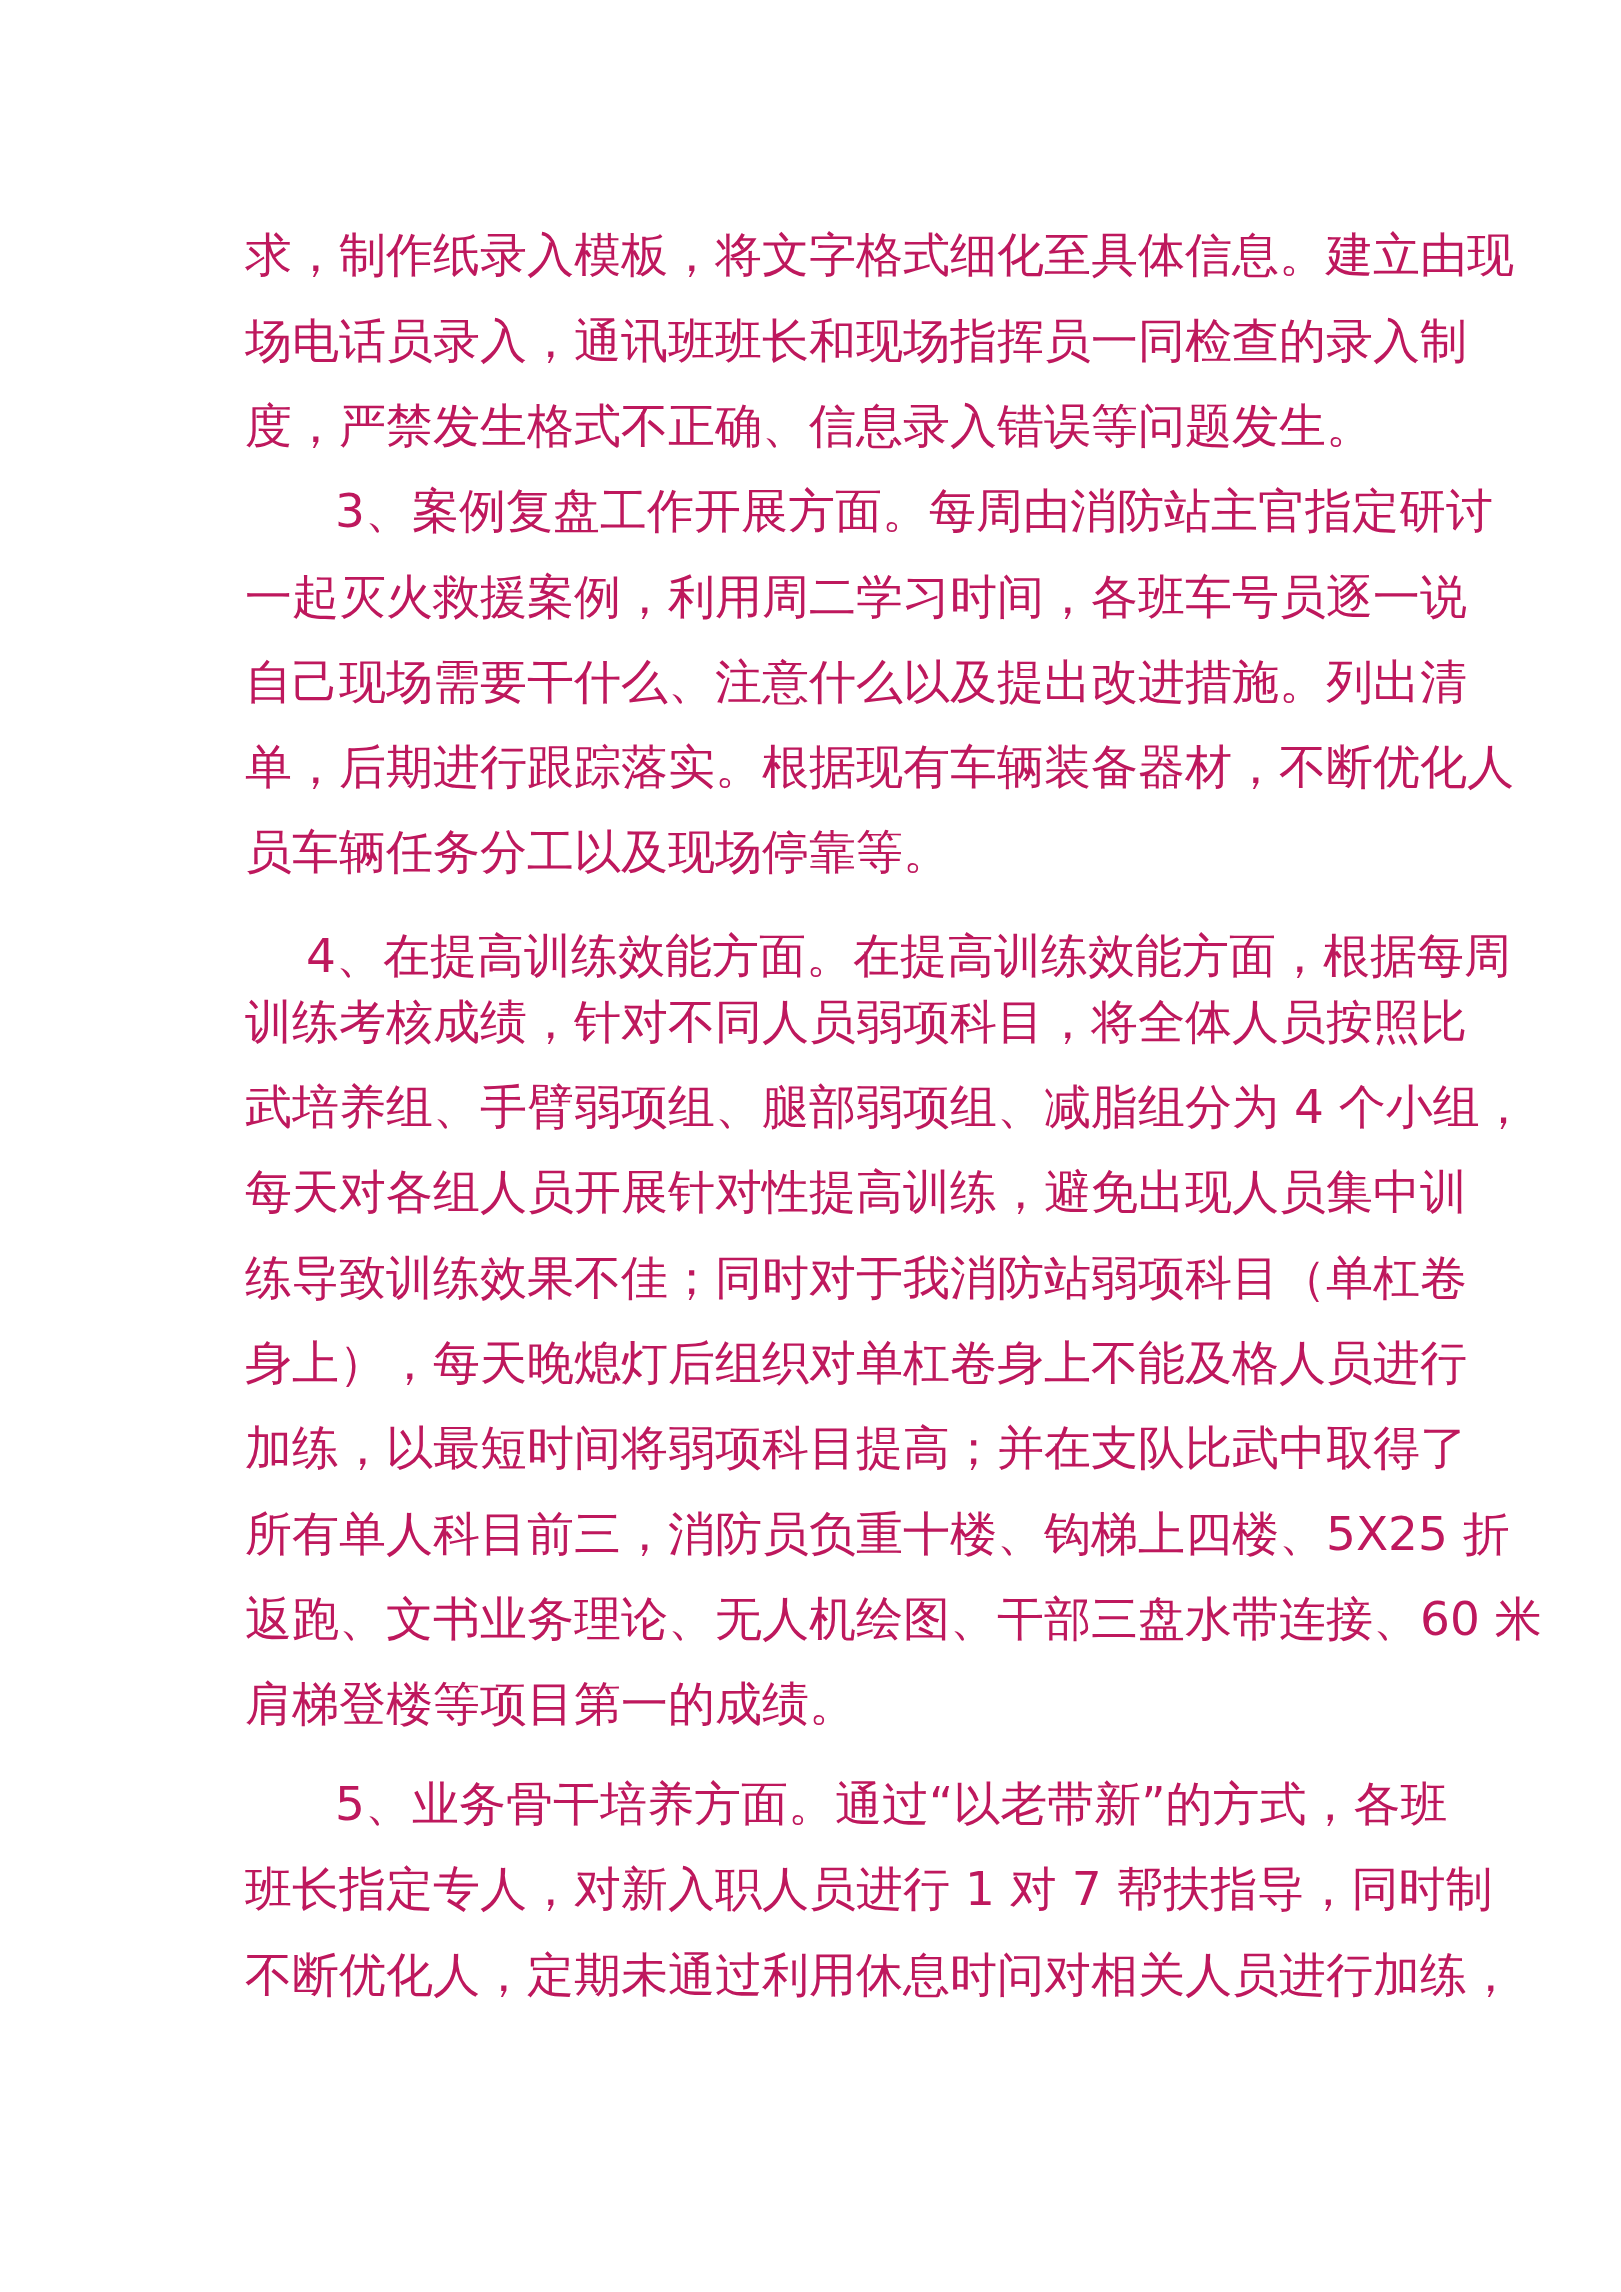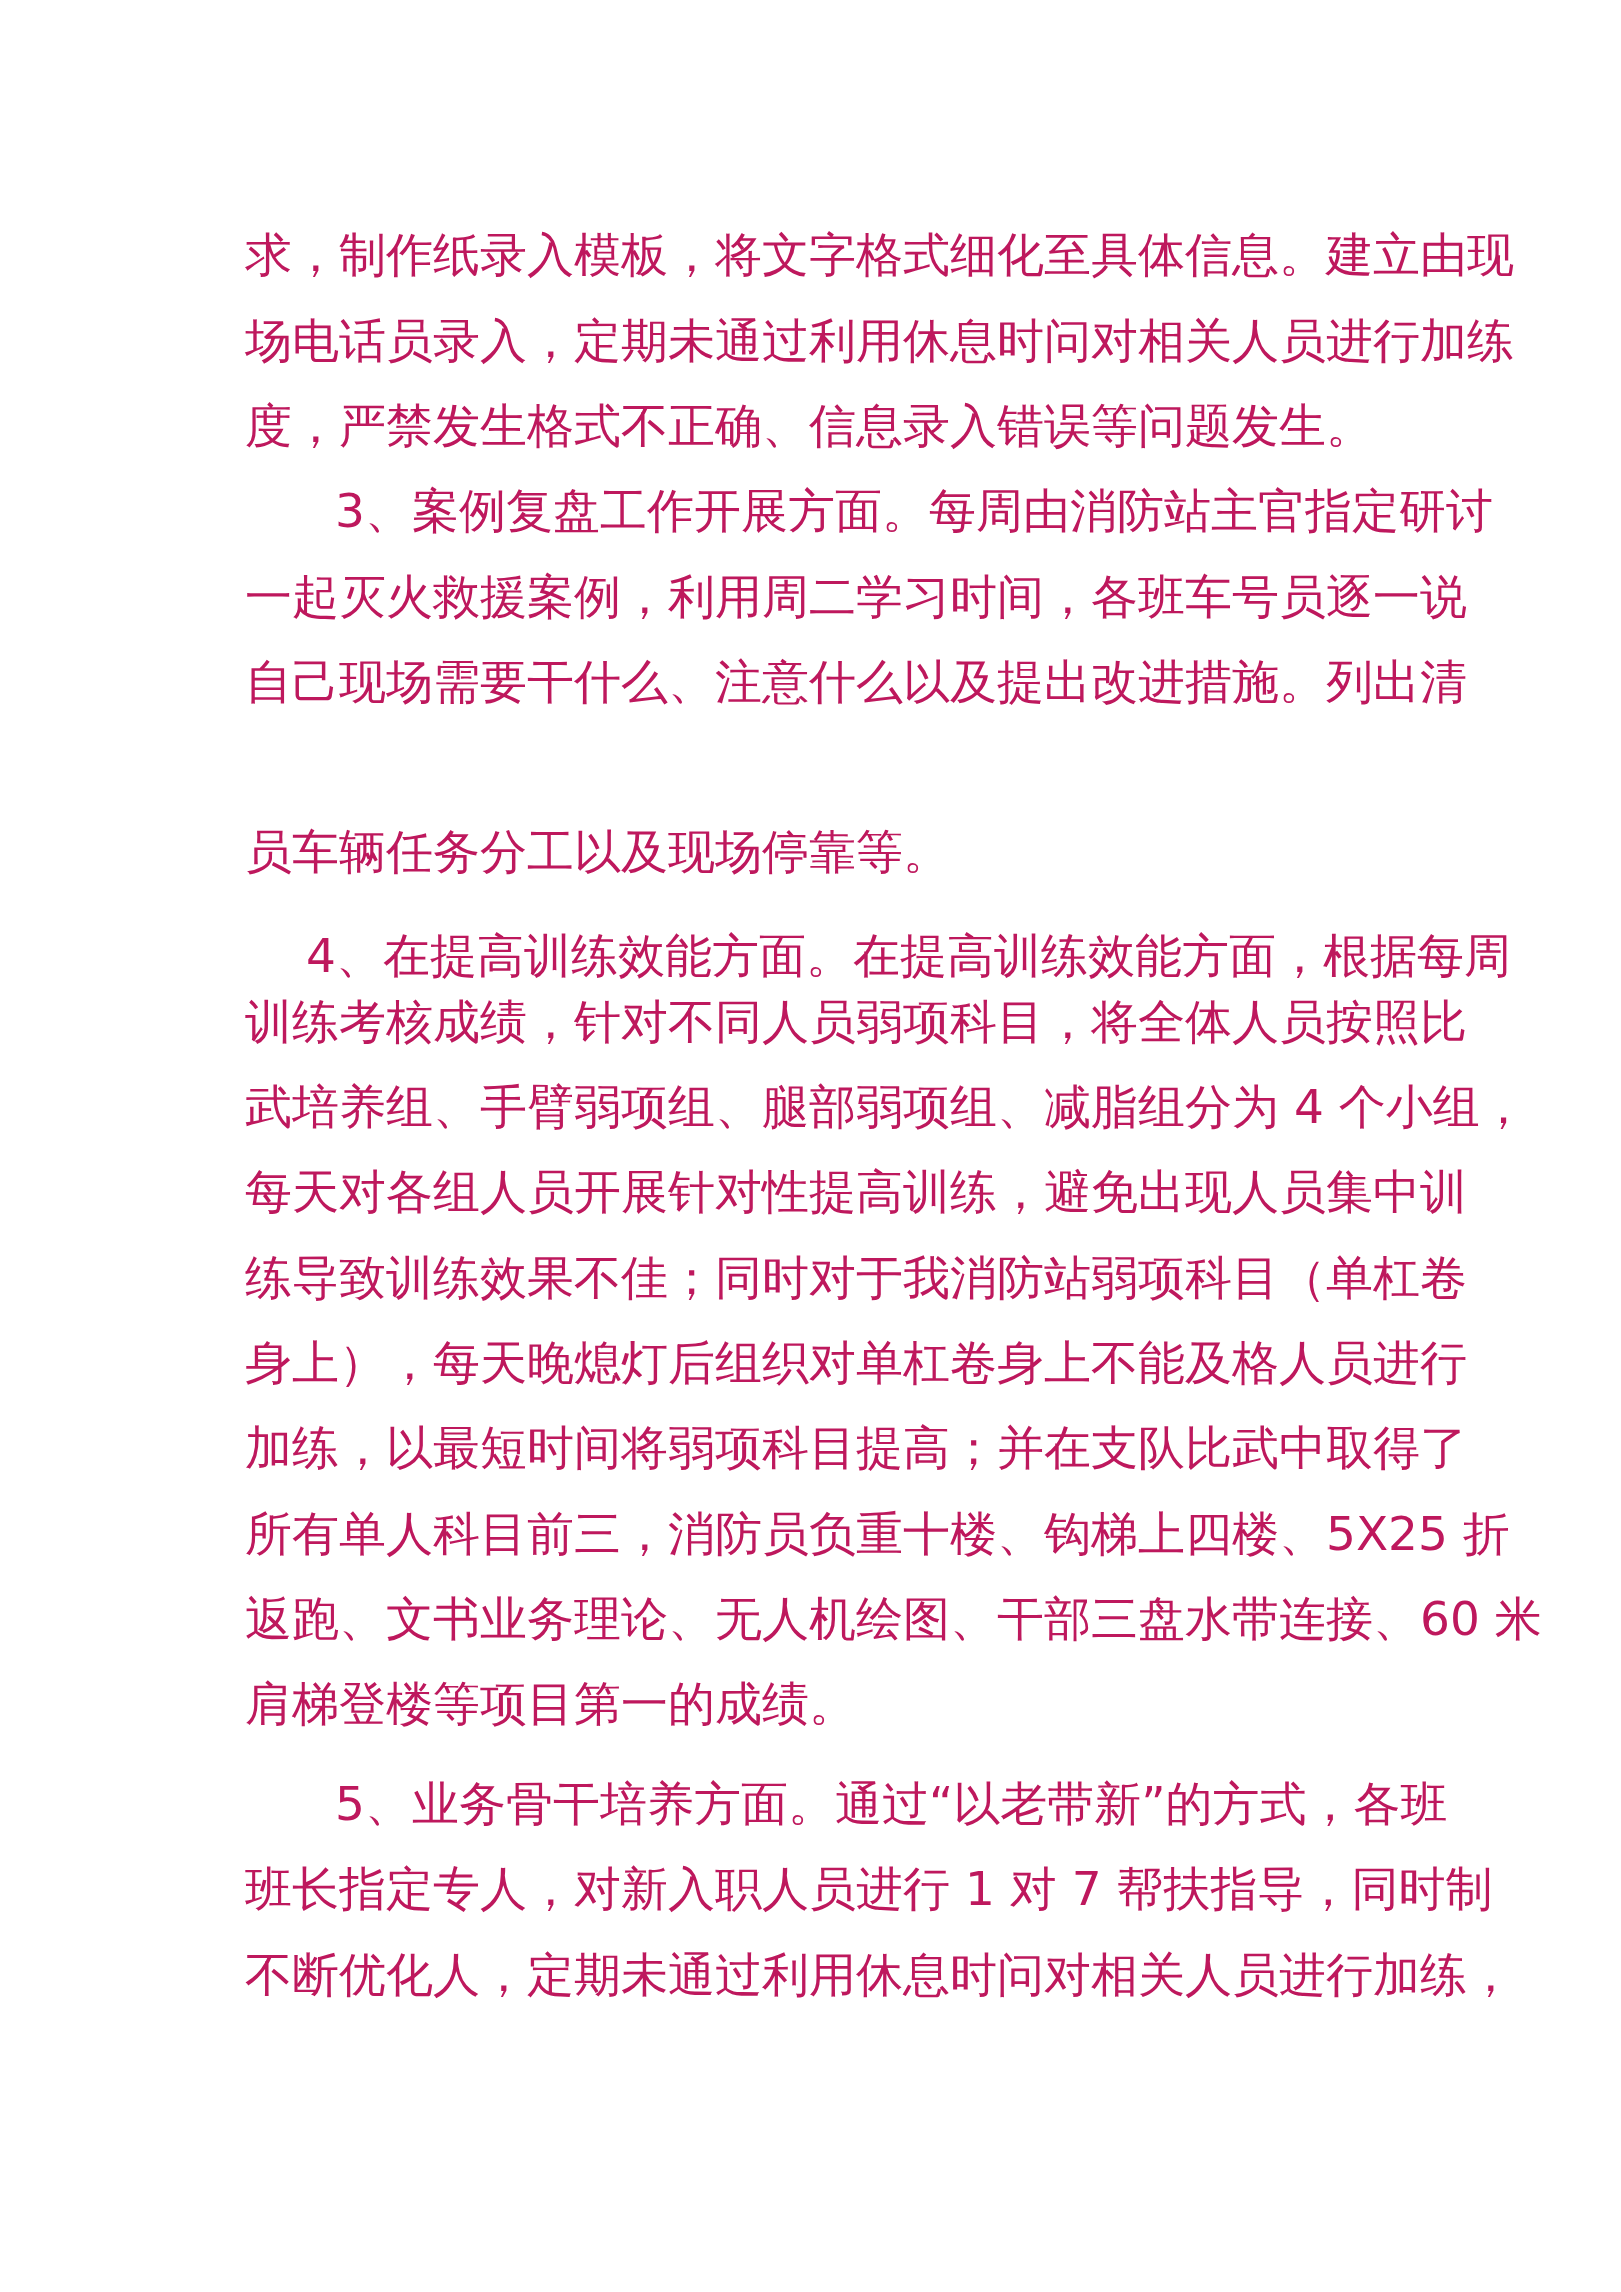--- a/index.html
+++ b/index.html
@@ -23,26 +23,27 @@
   .line.ind3 { left: 335px; width: 1040px; }
   .line.ind4 { left: 306px; width: 1069px; }
   .line.hang { width: 1147px; }
 </style>
 </head>
 <body>
 
 <div class="page">
 
   <div class="line" style="top:225px">求，制作纸录入模板，将文字格式细化至具体信息。建立由现</div>
-  <div class="line" style="top:311px">场电话员录入，定期未通过利用休息时问对相关人员进行加练</div>
+  <div class="line" style="top:311px">场电话员录入，通讯班班长和现场指挥员一同检查的录入制</div>
   <div class="line last" style="top:396px">度，严禁发生格式不正确、信息录入错误等问题发生。</div>
 
   <div class="line ind3" style="top:481px">3、案例复盘工作开展方面。每周由消防站主官指定研讨</div>
   <div class="line" style="top:567px">一起灭火救援案例，利用周二学习时间，各班车号员逐一说</div>
   <div class="line" style="top:652px">自己现场需要干什么、注意什么以及提出改进措施。列出清</div>
+  <div class="line" style="top:737px">单，后期进行跟踪落实。根据现有车辆装备器材，不断优化人</div>
   <div class="line last" style="top:822px">员车辆任务分工以及现场停靠等。</div>
 
   <div class="line ind4" style="top:926px">4、在提高训练效能方面。在提高训练效能方面，根据每周</div>
   <div class="line" style="top:992px">训练考核成绩，针对不同人员弱项科目，将全体人员按照比</div>
   <div class="line hang" style="top:1077px">武培养组、手臂弱项组、腿部弱项组、减脂组分为 4 个小组，</div>
   <div class="line" style="top:1162px">每天对各组人员开展针对性提高训练，避免出现人员集中训</div>
   <div class="line" style="top:1248px">练导致训练效果不佳；同时对于我消防站弱项科目（单杠卷</div>
   <div class="line" style="top:1418px">加练，以最短时间将弱项科目提高；并在支队比武中取得了</div>
   <div class="line" style="top:1333px">身上），每天晚熄灯后组织对单杠卷身上不能及格人员进行</div>
   <div class="line" style="top:1504px">所有单人科目前三，消防员负重十楼、钩梯上四楼、5X25 折</div>

